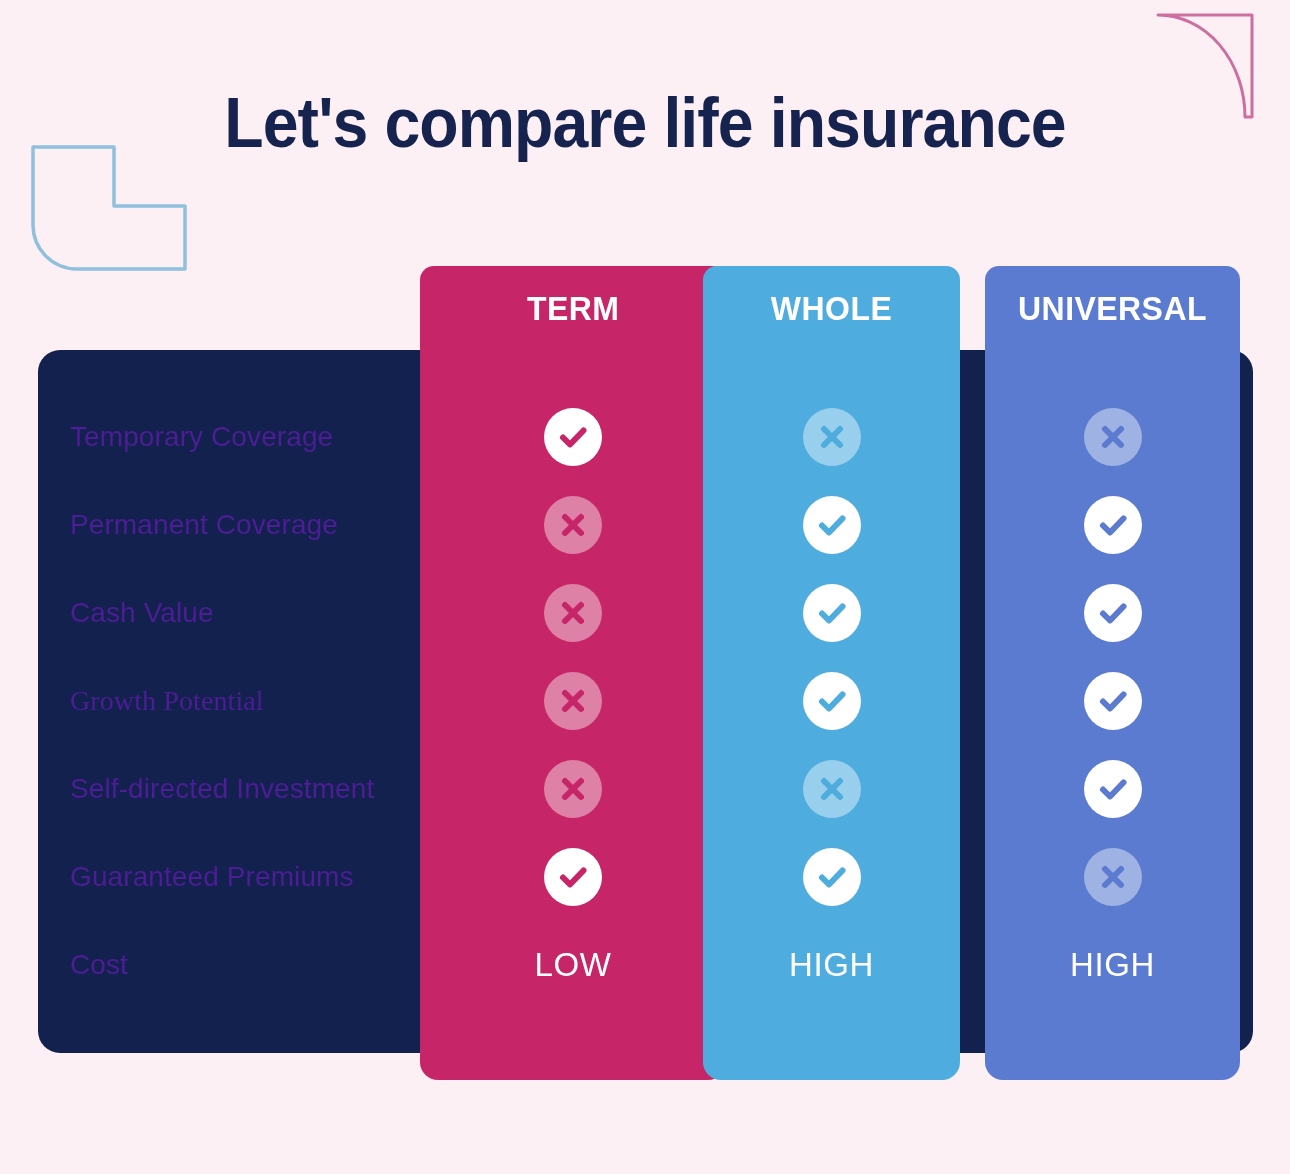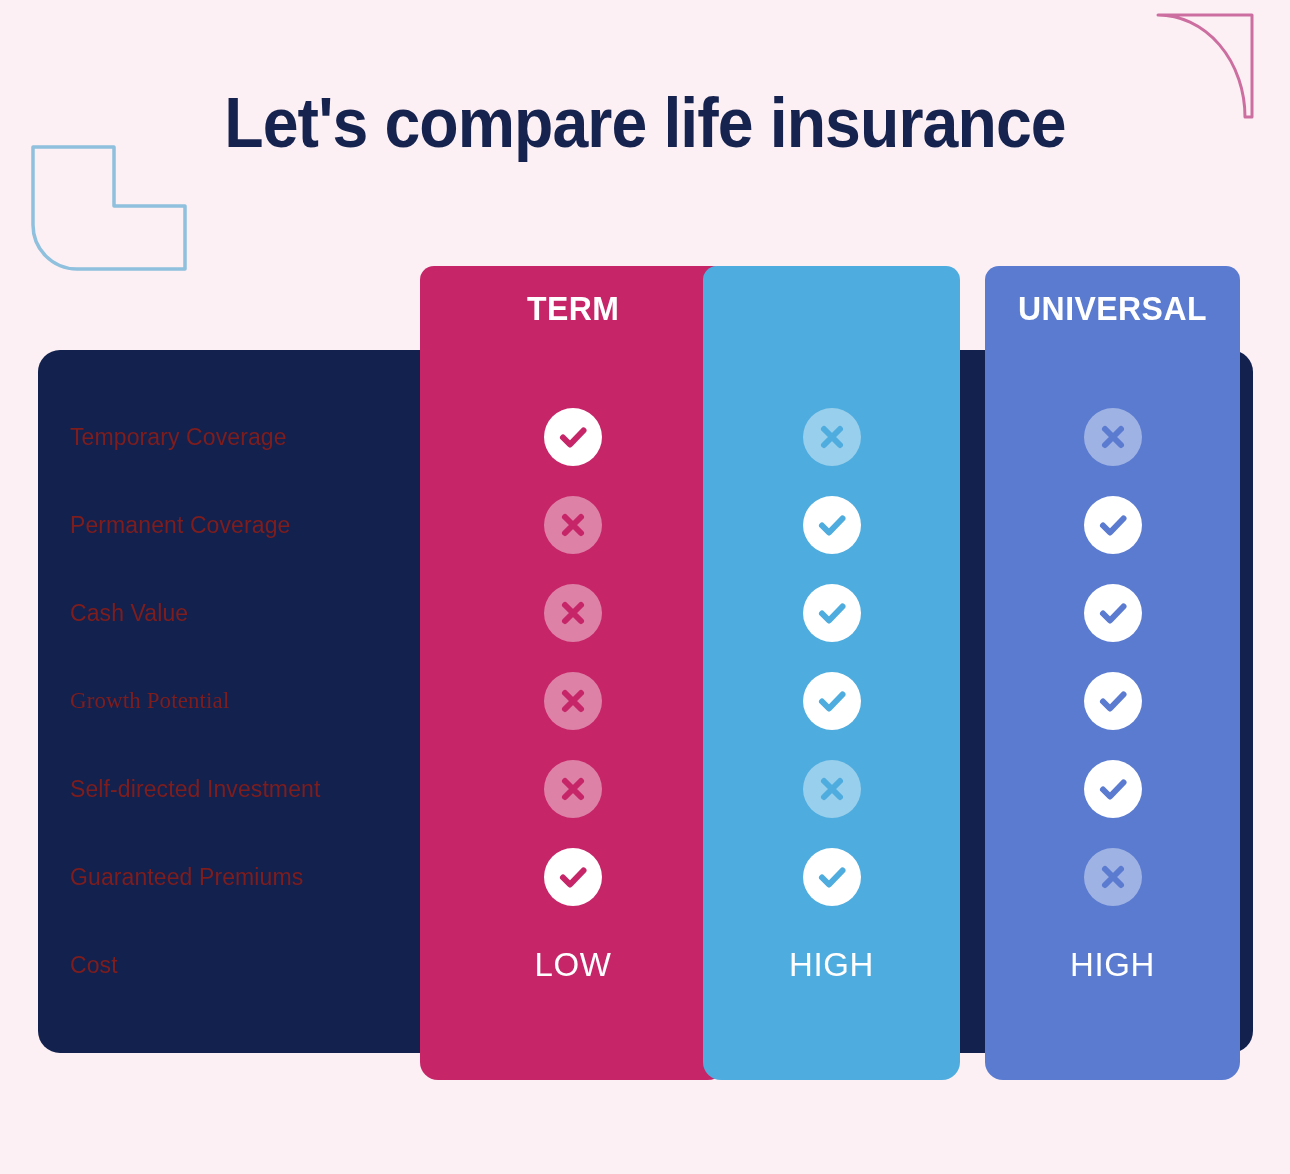--- a/index.html
+++ b/index.html
@@ -69,22 +69,22 @@
     width: 350px;
     height: 703px;
   }
   .feature-row {
     position: absolute;
     left: 0;
     width: 350px;
     height: 34px;
     display: flex;
     align-items: center;
-    color: #7f1d1d;
-    font-size: 23px;
+    color: #4c1d95;
+    font-size: 28px;
     font-weight: normal;
     white-space: nowrap;
     letter-spacing: 0.1px;
   }
 
   
   .col {
     position: absolute;
     top: 266px;
     height: 814px;
@@ -215,20 +215,23 @@
           <path stroke="#c62668" stroke-width="6" stroke-linecap="round" stroke-linejoin="round" fill="none" d="M7 17.5 L14 24.5 L27.5 10.5"></path>
         </svg>
       </span>
     </div>
   <div class="cell" style="top:667px;">
     <span class="cost-text">LOW</span>
   </div>
 </div>
 
 <div class="col col-whole">
+  <div class="col-head">
+    <span>WHOLE</span>
+  </div>
   <div class="cell" style="top:139px;">
       <span class="mark no">
         <svg width="34" height="34" viewBox="0 0 34 34">
           <path stroke="#4facde" stroke-width="6" stroke-linecap="round" stroke-linejoin="round" fill="none" d="M9 9 L25 25 M25 9 L9 25"></path>
         </svg>
       </span>
     </div>
   <div class="cell" style="top:227px;">
       <span class="mark yes">
         <svg width="34" height="34" viewBox="0 0 34 34">

